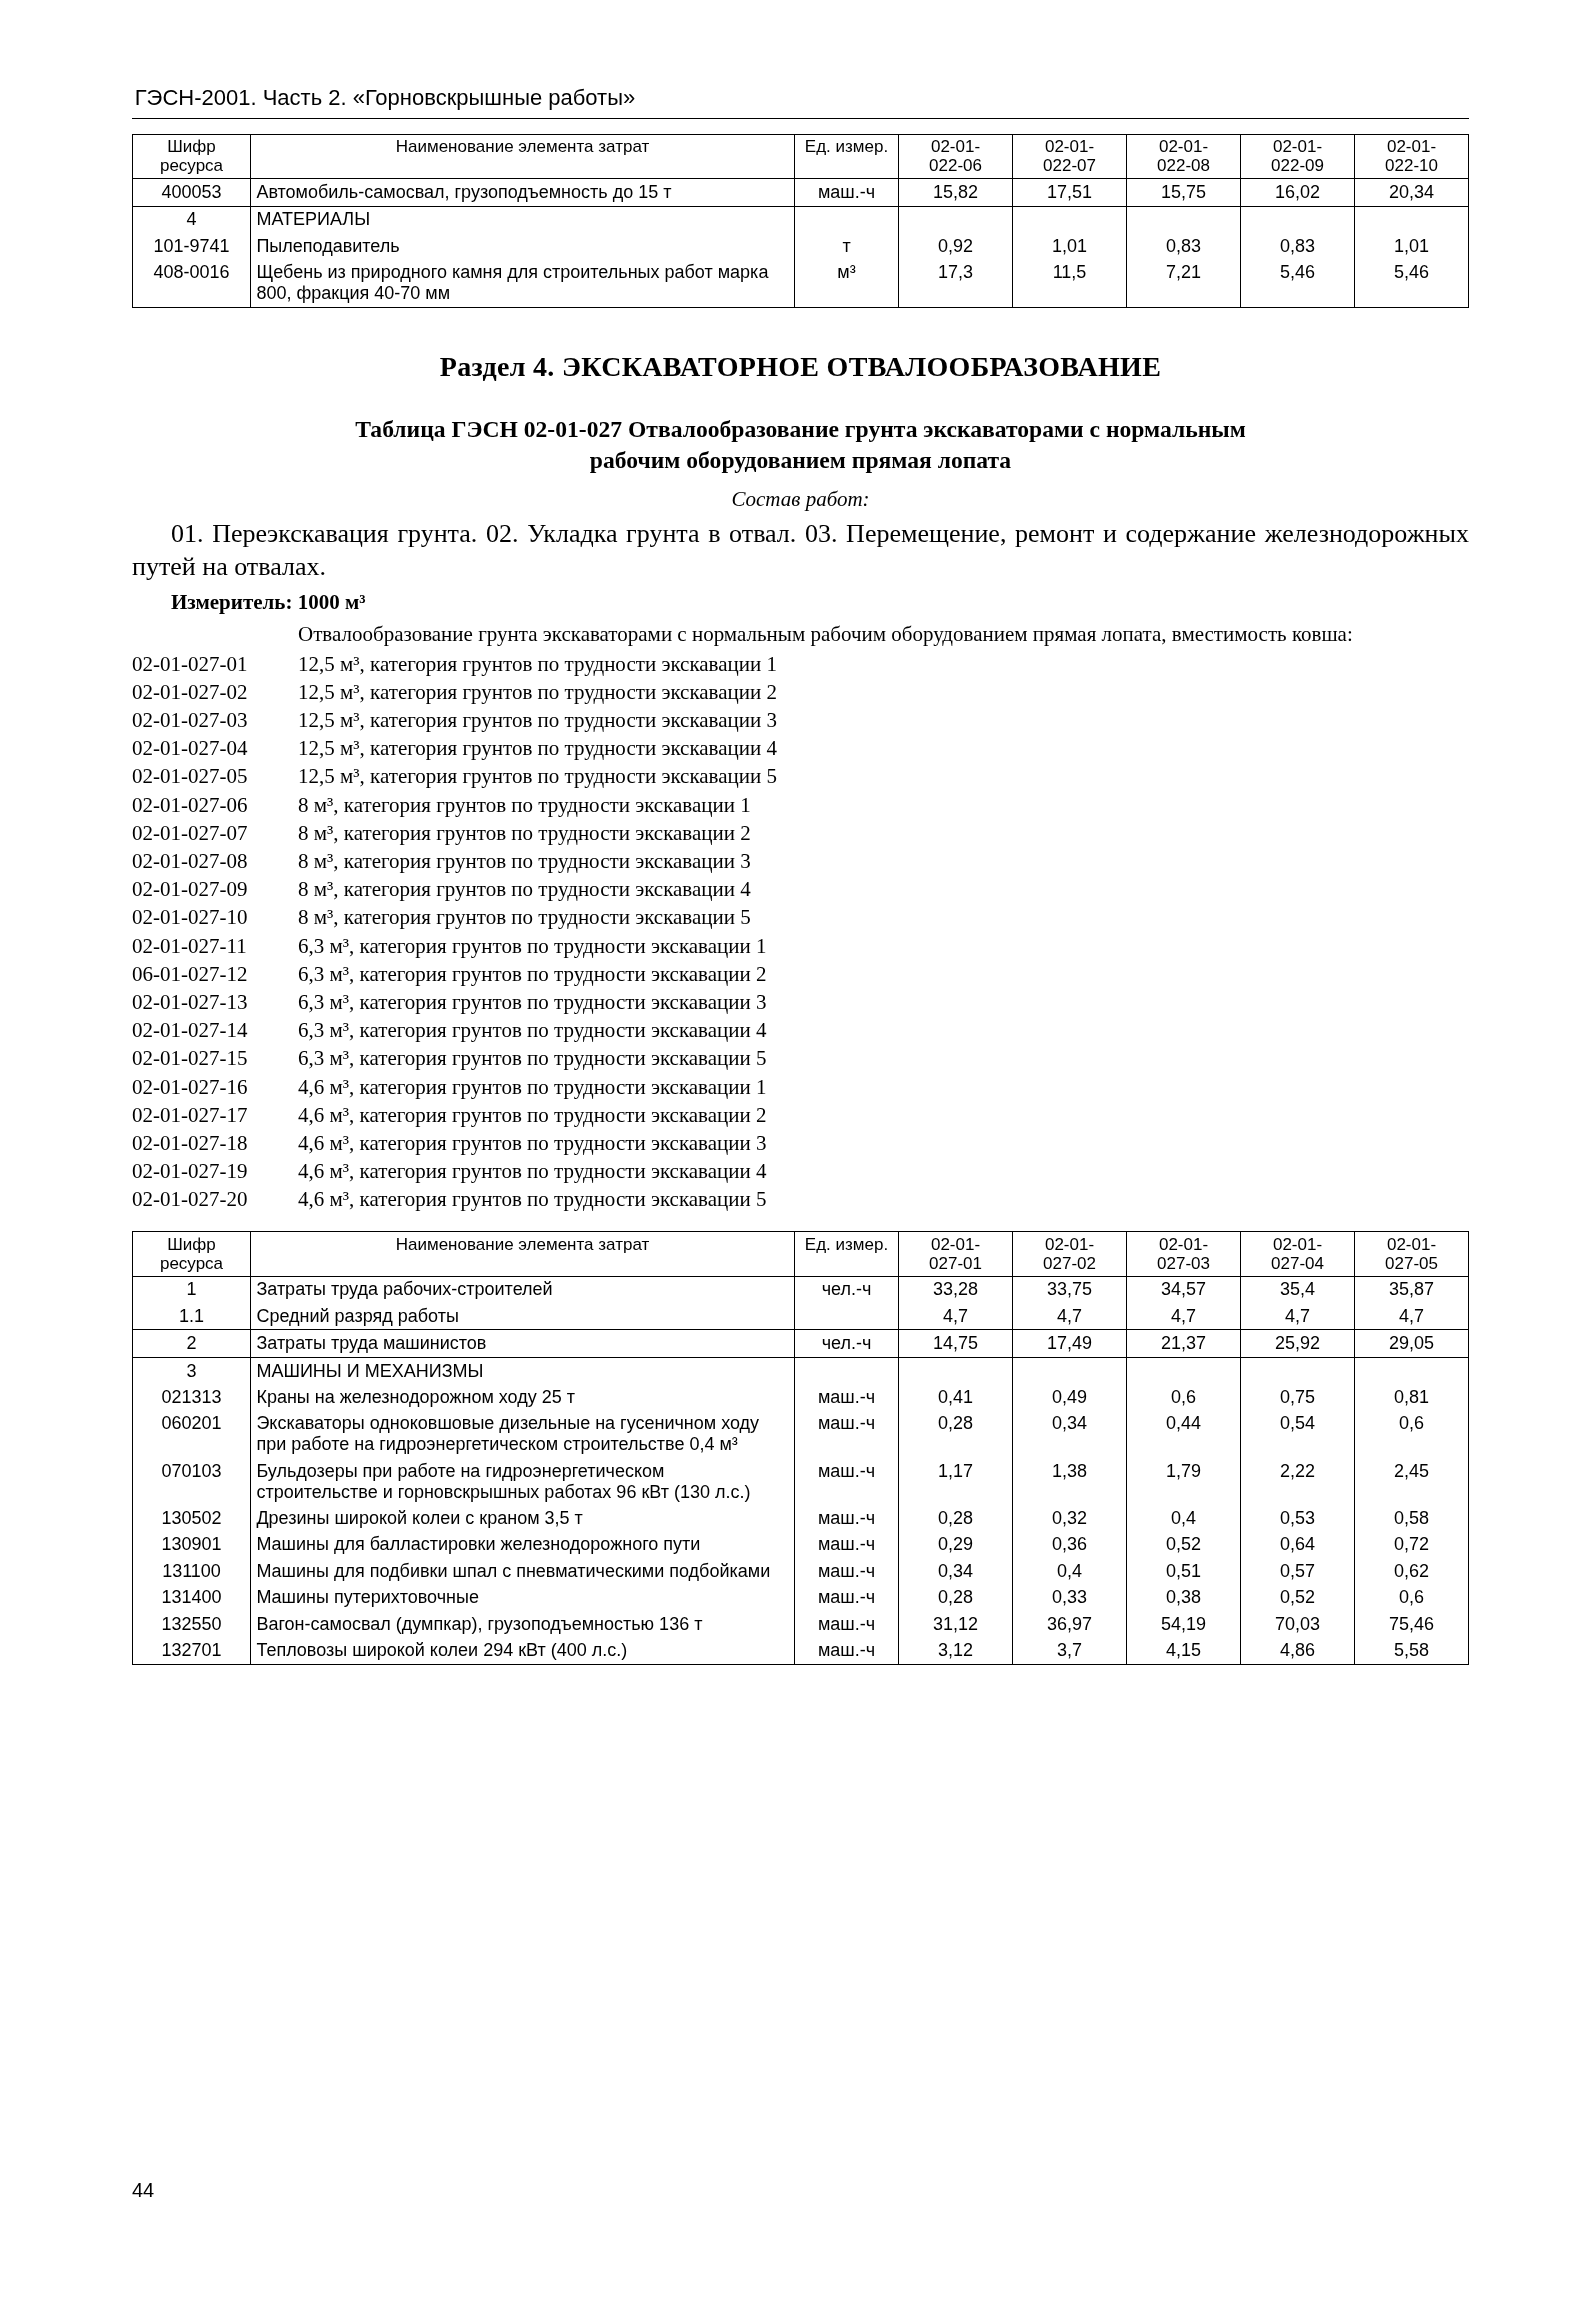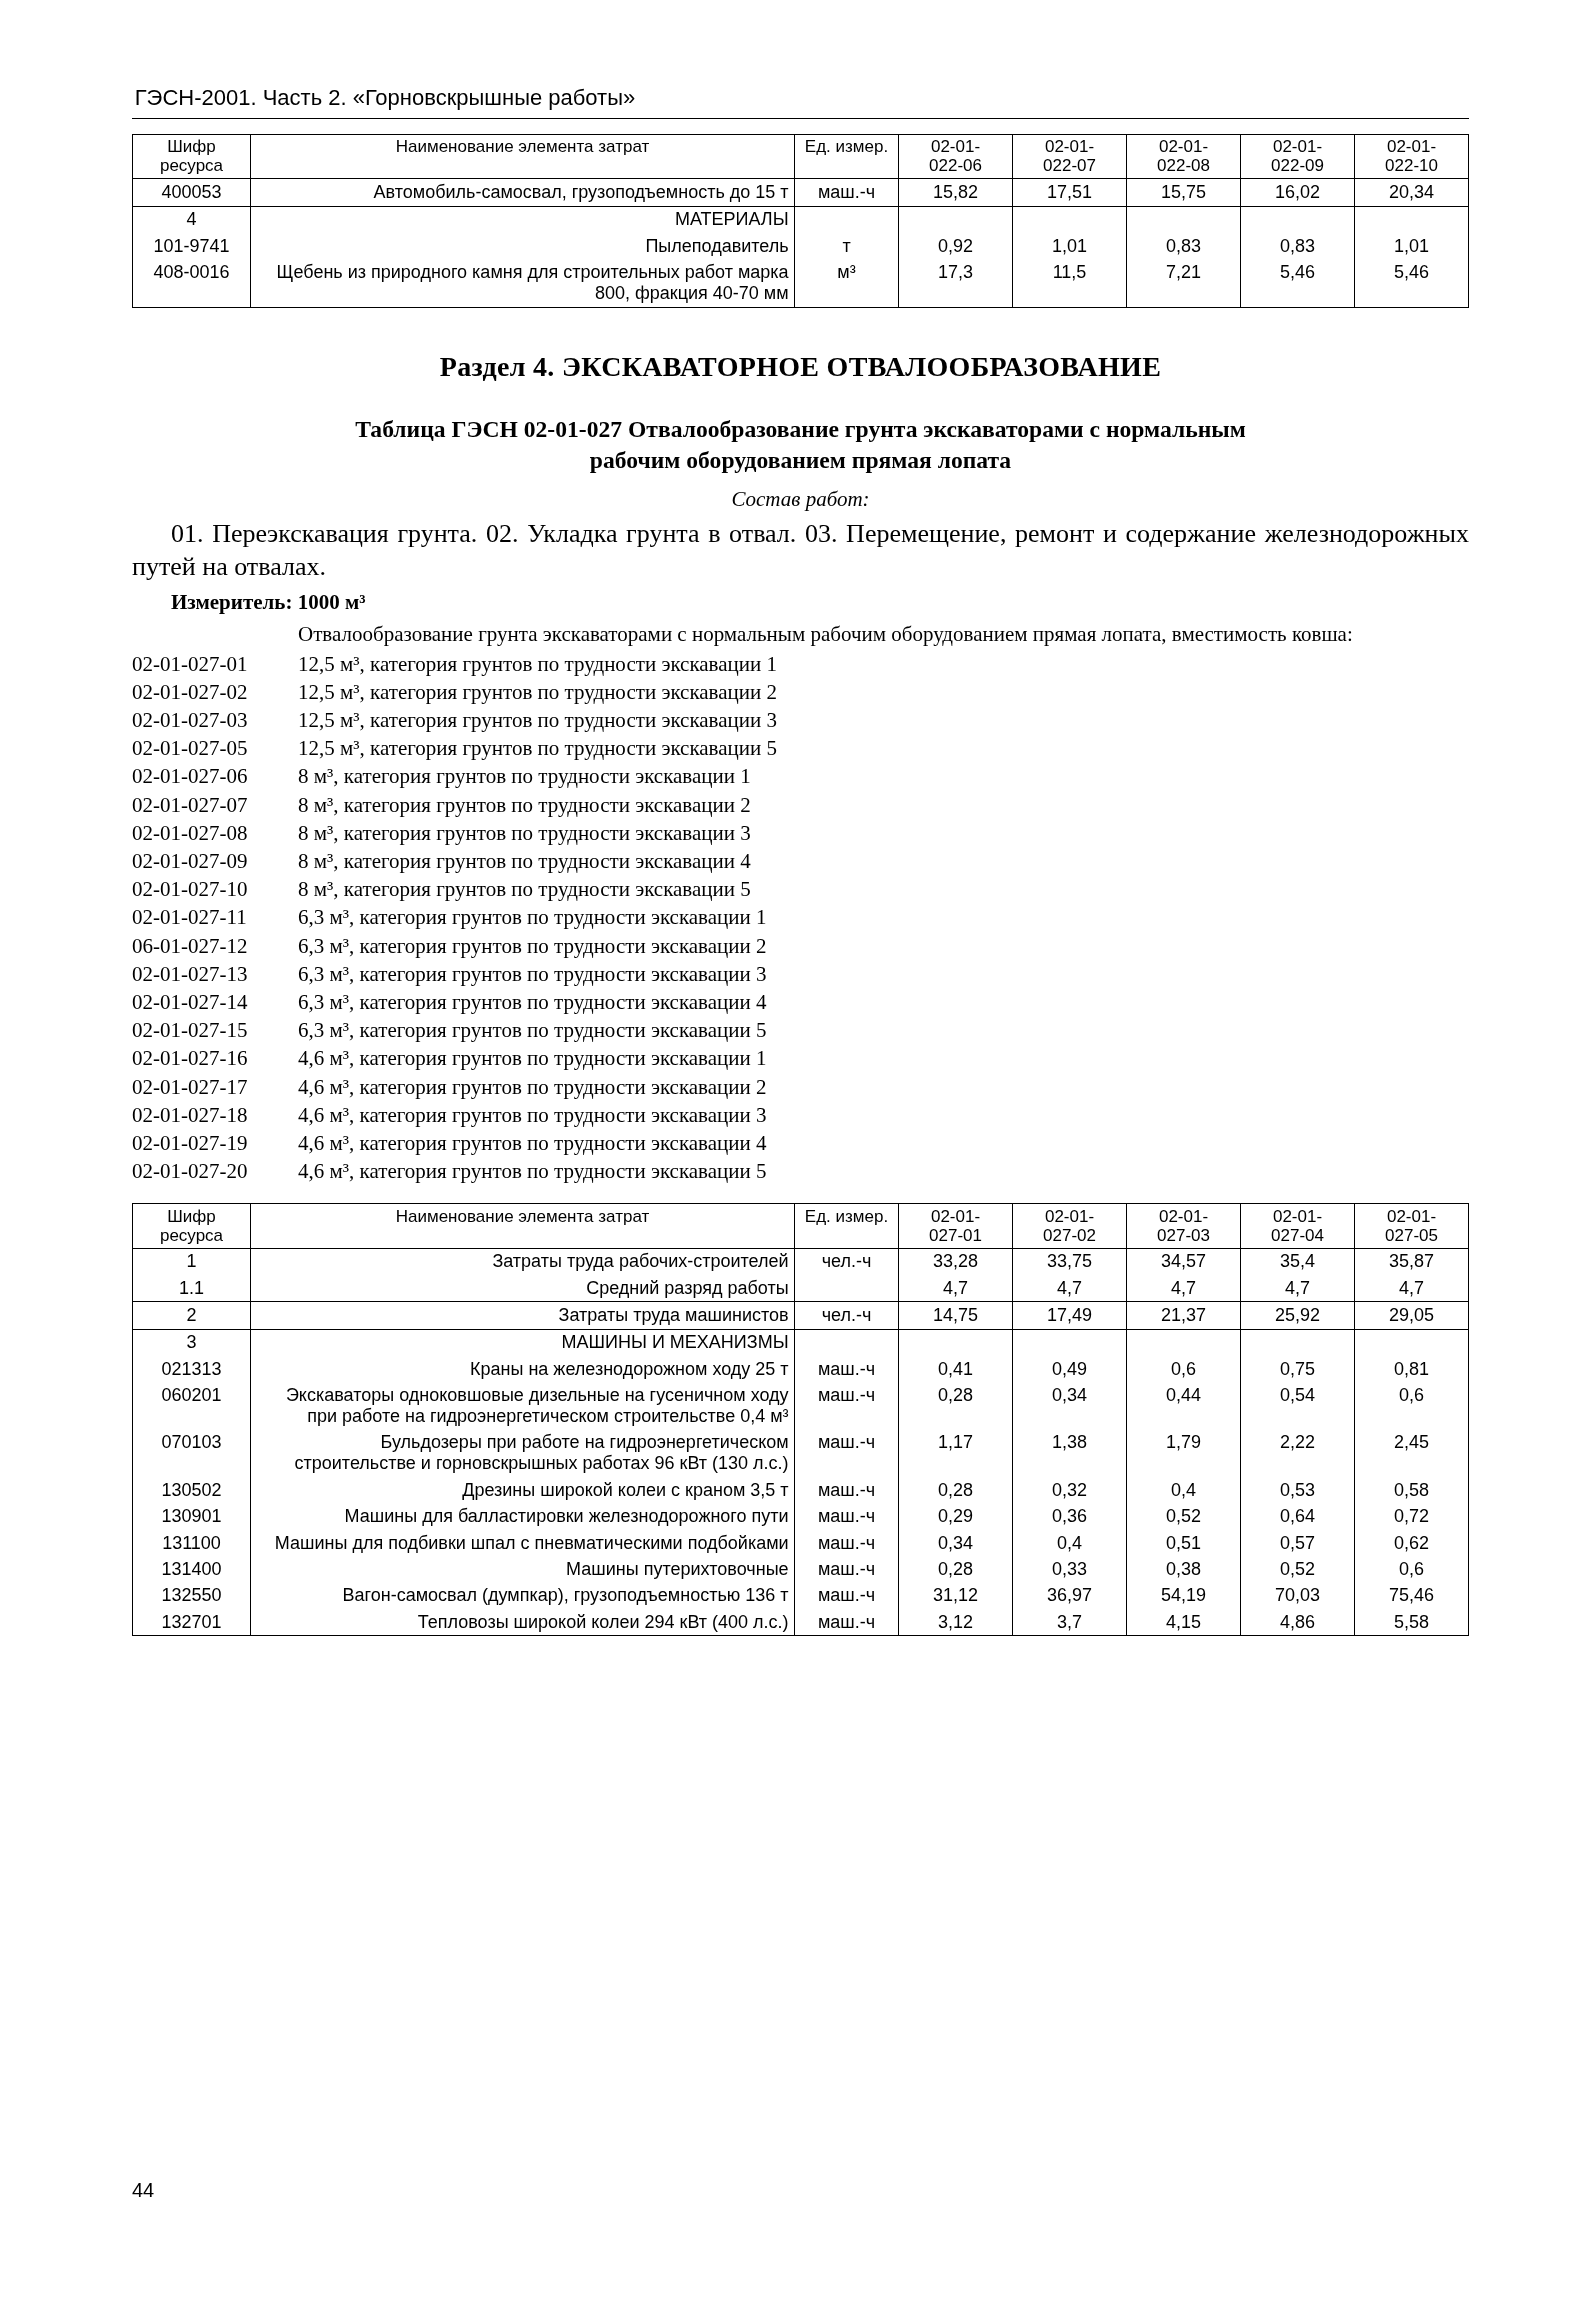--- a/index.html
+++ b/index.html
@@ -52,21 +52,21 @@
     padding: 2.7px 5.4px;
     vertical-align: top;
     font-weight: normal;
   }
   table.gesn th {
     text-align: center;
     font-size: 17px;
     line-height: 1.12;
   }
   .c-center { text-align: center; }
-  .c-left { text-align: right; }
+  .c-left { text-align: left; }
   .bold { font-weight: bold; }
 
   .section-title {
     text-align: center;
     font-family: "Liberation Serif", serif;
     font-weight: bold;
     font-size: 28px;
     margin-top: 43px;
     margin-bottom: 31px;
     letter-spacing: 0.3px;
@@ -246,20 +246,24 @@
           <span class="code">02-01-027-01</span>
           <span class="desc">12,5 м³, категория грунтов по трудности экскавации 1</span>
         </div>
       <div class="code-row">
           <span class="code">02-01-027-02</span>
           <span class="desc">12,5 м³, категория грунтов по трудности экскавации 2</span>
         </div>
       <div class="code-row">
           <span class="code">02-01-027-03</span>
           <span class="desc">12,5 м³, категория грунтов по трудности экскавации 3</span>
+        </div>
+      <div class="code-row">
+          <span class="code">02-01-027-04</span>
+          <span class="desc">12,5 м³, категория грунтов по трудности экскавации 4</span>
         </div>
       <div class="code-row">
           <span class="code">02-01-027-05</span>
           <span class="desc">12,5 м³, категория грунтов по трудности экскавации 5</span>
         </div>
       <div class="code-row">
           <span class="code">02-01-027-06</span>
           <span class="desc">8 м³, категория грунтов по трудности экскавации 1</span>
         </div>
       <div class="code-row">

